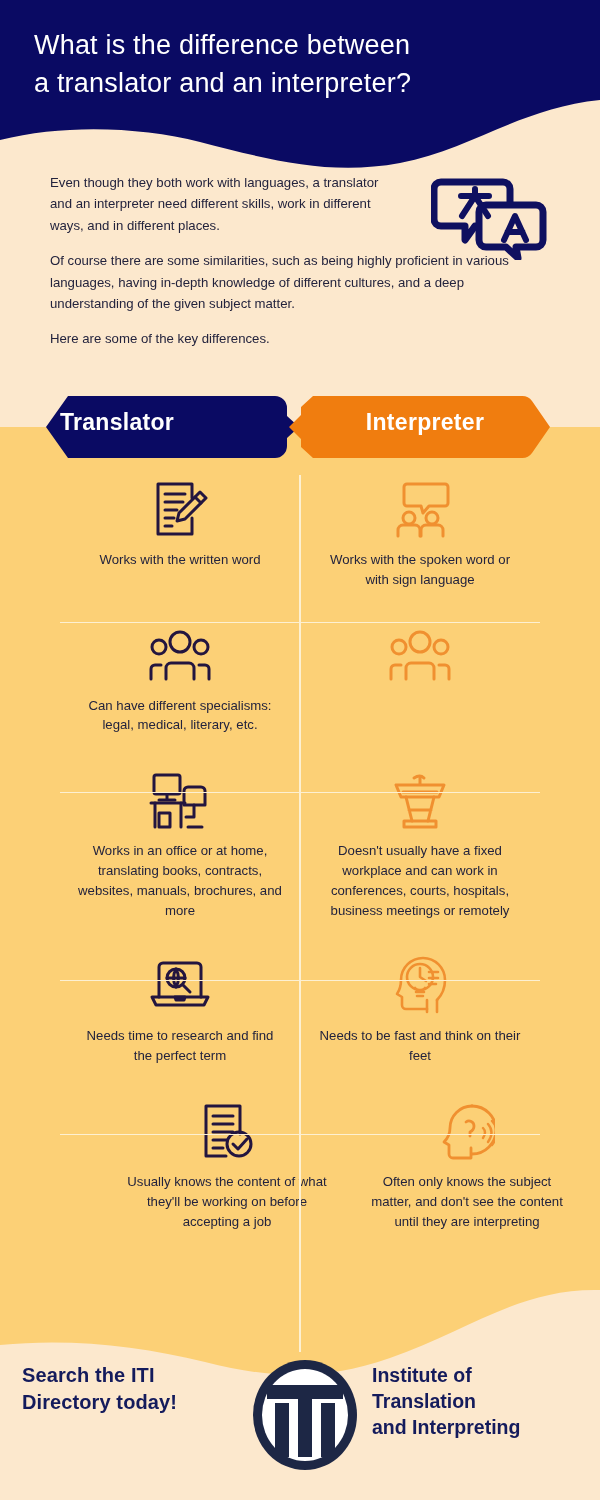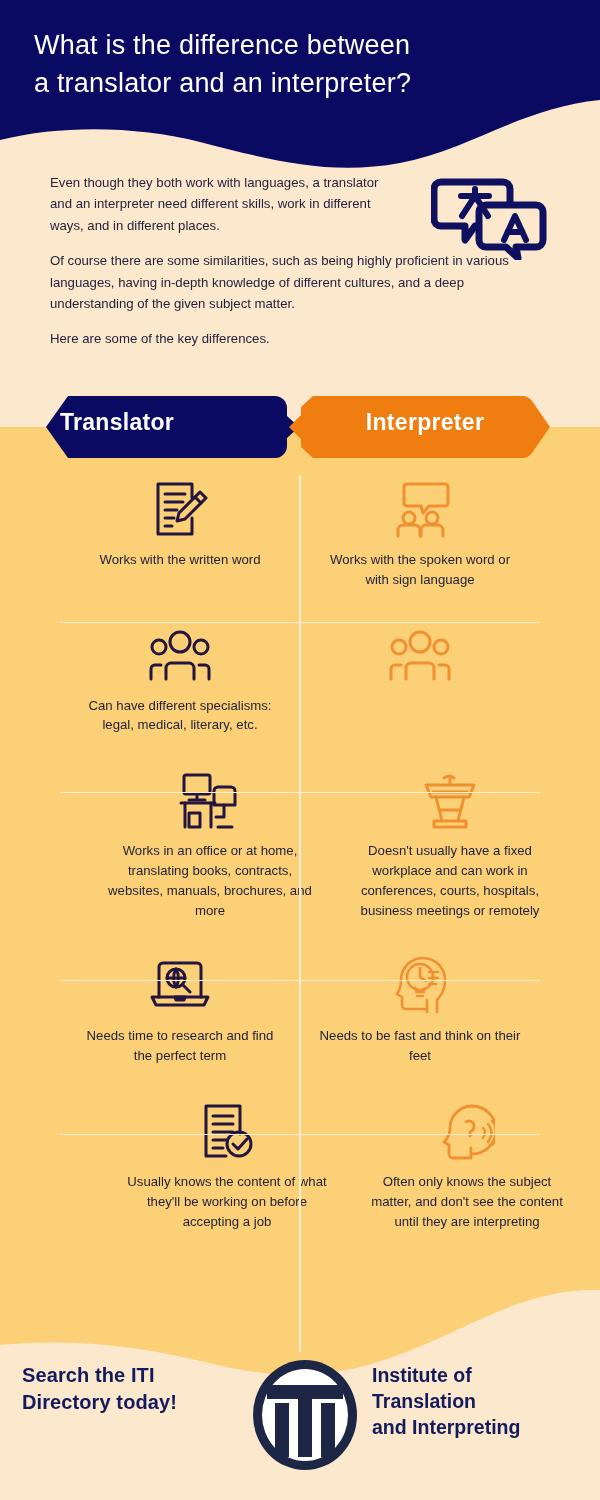--- a/index.html
+++ b/index.html
@@ -229,21 +229,21 @@
             <path d="M2,50 v-10 a4,4 0 0 1 4,-4 h6"></path>
             <path d="M60,50 v-10 a4,4 0 0 0 -4,-4 h-6"></path>
           </g>
         </svg>
       </div>
     </div>
   </div>
 
   <div class="row-sep" style="top:330px;"></div>
 
-  <div class="row" style="margin-top:2px;justify-content:center;">
+  <div class="row" style="margin-top:2px;">
     <div class="cell left">
       <div class="cell-icon">
         <svg width="64" height="58" viewBox="0 0 64 58">
           <g fill="none" stroke="#23153f" stroke-width="3" stroke-linecap="round" stroke-linejoin="round">
             <rect x="6" y="4" width="26" height="19" rx="2"></rect>
             <path d="M19,23 v6 M11,29 h16"></path>
             <path d="M3,32 h34"></path>
             <path d="M7,32 v24 M33,32 v24"></path>
             <rect x="11" y="42" width="11" height="14"></rect>
             <path d="M40,16 h13 a4,4 0 0 1 4,4 v14 h-21 v-14 a4,4 0 0 1 4,-4 z"></path>

